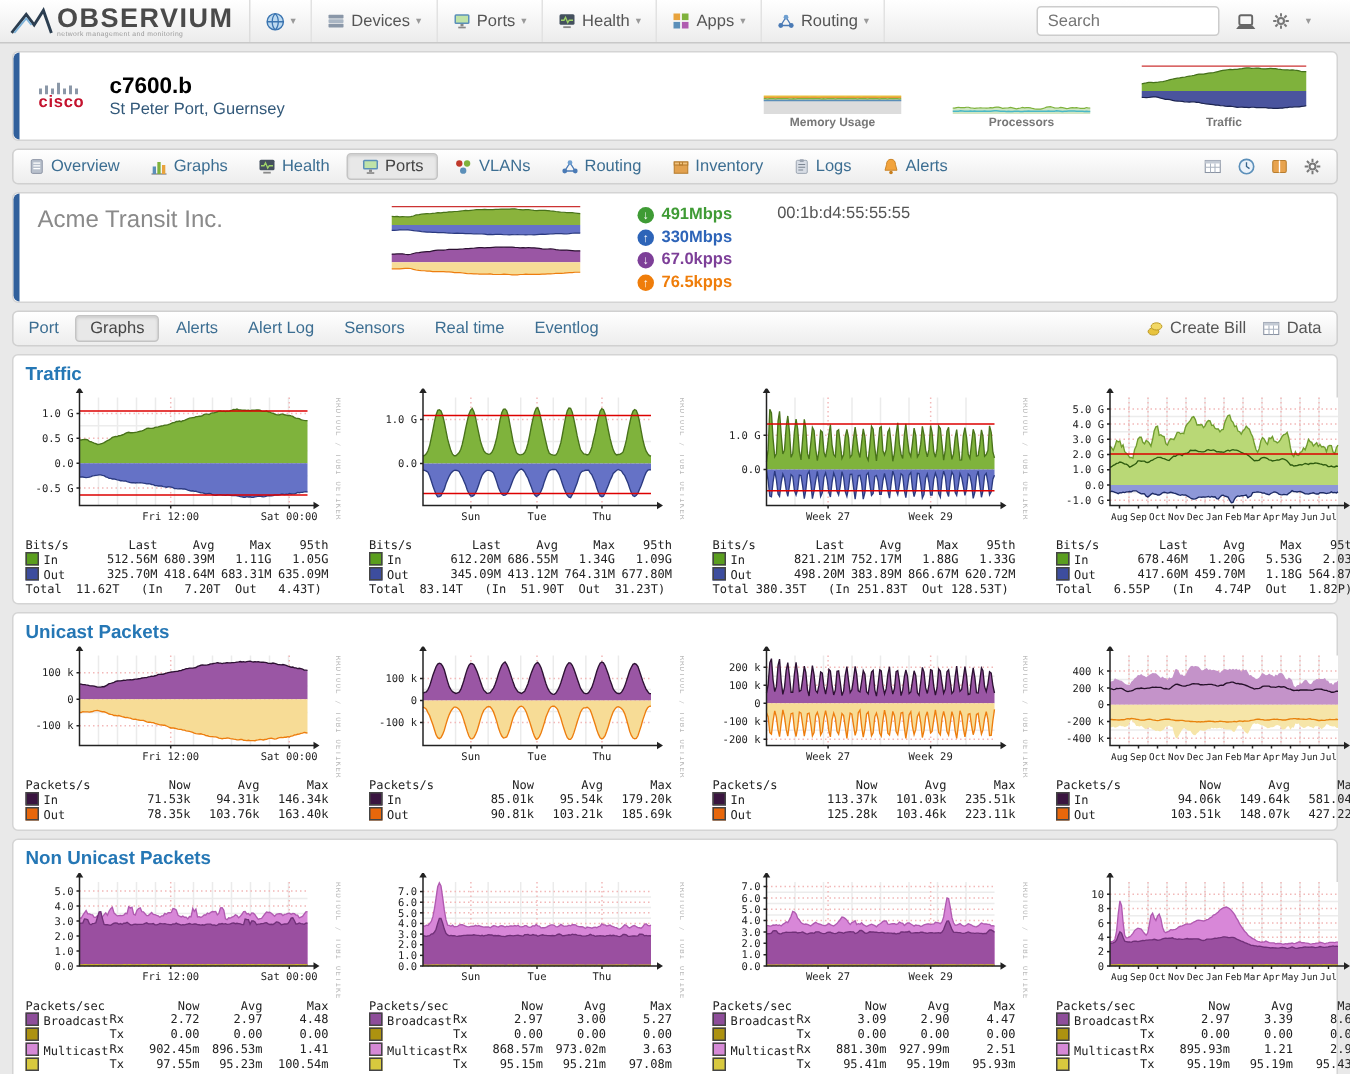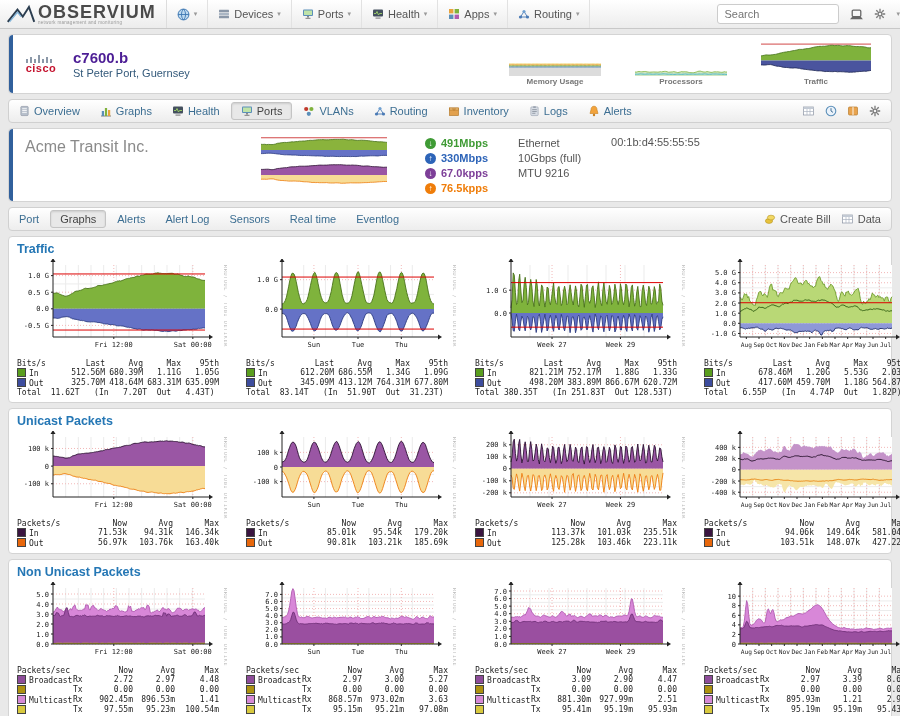--- a/index.html
+++ b/index.html
@@ -10,32 +10,32 @@
   
   .navbar{height:28px;background:linear-gradient(#ffffff,#ececec);border-bottom:1px solid #c8c8c8;
           display:flex;align-items:stretch;}
   .logo{display:flex;align-items:center;padding:0 10px 0 6px;border-right:1px solid #ddd;}
   .logo-text{line-height:1;margin-left:2px;}
   .logo-title{font-size:18px;font-weight:bold;letter-spacing:1px;color:#4a4a4a;}
   .logo-sub{font-size:4.5px;color:#999;letter-spacing:.3px;}
   .nav-item{display:flex;align-items:center;gap:4px;padding:12px 10px;font-size:11px;color:#555;
             border-right:1px solid #e2e2e2;cursor:pointer;}
   .caret{font-size:7px;color:#999;}
-  .nav-right{margin-left:auto;display:flex;align-items:center;gap:10px;padding-right:0;}
+  .nav-right{margin-left:auto;display:flex;align-items:center;gap:10px;padding-right:26px;}
   .search input{width:108px;height:16px;font-size:11px;padding:1px 6px;border:1px solid #ccc;
                 border-radius:3px;color:#555;outline:none;font-family:"Liberation Sans",sans-serif;}
 
   
   .panel{margin:5px 8px;background:#fff;border:1px solid #d4d4d4;border-radius:4px;position:relative;}
   .accent{position:absolute;left:0;top:0;bottom:0;width:4px;background:#31609c;
           border-radius:4px 0 0 4px;}
   .devpanel{display:flex;align-items:center;padding:6px 14px 6px 16px;height:46px;}
   .vendor{display:flex;flex-direction:column;align-items:center;margin-right:16px;}
   .cisco-txt{color:#c4122e;font-weight:bold;font-size:11px;letter-spacing:.5px;line-height:1;}
-  .dev-name{font-size:15px;font-weight:bold;color:#4c1d95;line-height:1.2;}
+  .dev-name{font-size:15px;font-weight:bold;color:#000000;line-height:1.2;}
   .dev-loc{font-size:11px;color:#33597a;}
   .minis{margin-left:auto;display:flex;gap:34px;align-items:flex-end;padding-right:6px;font-weight:bold;}
   .mini{display:flex;flex-direction:column;align-items:center;}
   .mini-cap{font-size:8px;color:#777;margin-top:1px;}
 
   
   .tabbar{margin:5px 8px;height:22px;background:linear-gradient(#fff,#ededed);
           border:1px solid #d0d0d0;border-radius:4px;display:flex;align-items:center;font-size:11px;}
   .dtab{display:flex;align-items:center;gap:4px;padding:2px 9px;color:#3c6e92;cursor:pointer;border-radius:3px;margin:0 1px;}
   .dtab.active{background:#e8e8e8;border:1px solid #c4c4c4;box-shadow:inset 0 1px 2px rgba(0,0,0,.12);color:#444;}
@@ -384,25 +384,20 @@
           <span style="color:#2d64b8">330Mbps</span>
         </div>
         <div class="pstat">
           <span class="pstat-ic" style="background:#7d3f98">↓</span>
           <span style="color:#7d3f98">67.0kpps</span>
         </div>
         <div class="pstat">
           <span class="pstat-ic" style="background:#ef7d0a">↑</span>
           <span style="color:#ef7d0a">76.5kpps</span>
         </div>
-      </div>
-    <div class="port-details" id="port-details">
-        <div>Ethernet</div>
-        <div>10Gbps (full)</div>
-        <div>MTU 9216</div>
       </div>
     <div class="port-mac">00:1b:d4:55:55:55</div>
   </div>
 
   <div class="tabbar" id="port-tabbar">
       <div class="dtab">
         <span>Port</span>
       </div>
       <div class="dtab active">
         <span>Graphs</span>
@@ -776,21 +771,21 @@
             <div class="lg lg-uni">
               <span class="hl">Packets/s</span>
               <span class="v">Now</span>
               <span class="v">Avg</span>
               <span class="v">Max</span>
               <span><i class="sw" style="background:#3a1540"></i><span>In</span></span>
               <span class="v">71.53k</span>
               <span class="v">94.31k</span>
               <span class="v">146.34k</span>
               <span><i class="sw" style="background:#e8670b"></i><span>Out</span></span>
-              <span class="v">56.97k</span>
+              <span class="v">78.35k</span>
               <span class="v">103.76k</span>
               <span class="v">163.40k</span>
             </div>
           </div>
           <div class="gblock">
             <svg width="210" height="88">
               <rect x="36" y="6" width="152" height="60" fill="#ffffff"></rect>
               <line x1="57.71428571428571" y1="6" x2="57.71428571428571" y2="66" stroke="#ebebeb"></line>
               <line x1="79.42857142857142" y1="6" x2="79.42857142857142" y2="66" stroke="#ebebeb"></line>
               <line x1="101.14285714285714" y1="6" x2="101.14285714285714" y2="66" stroke="#ebebeb"></line>

